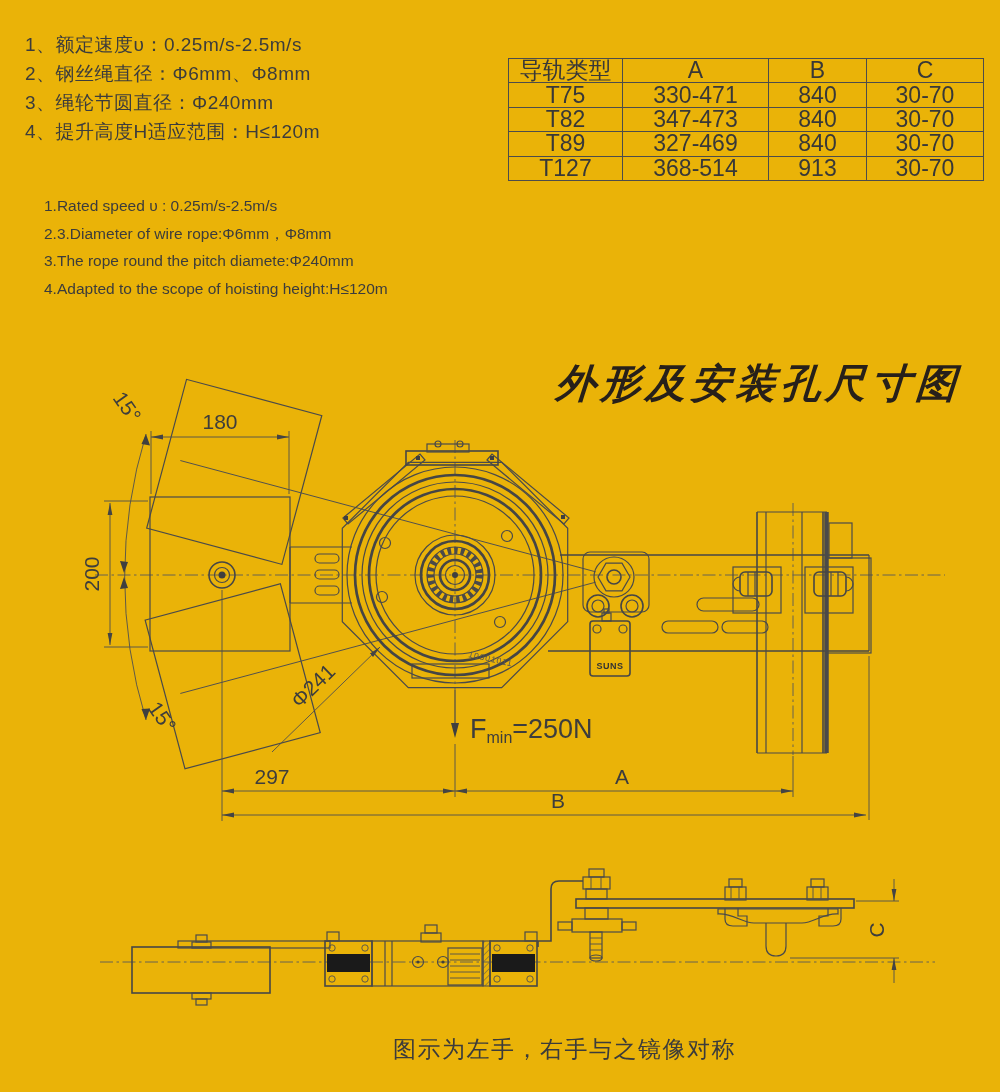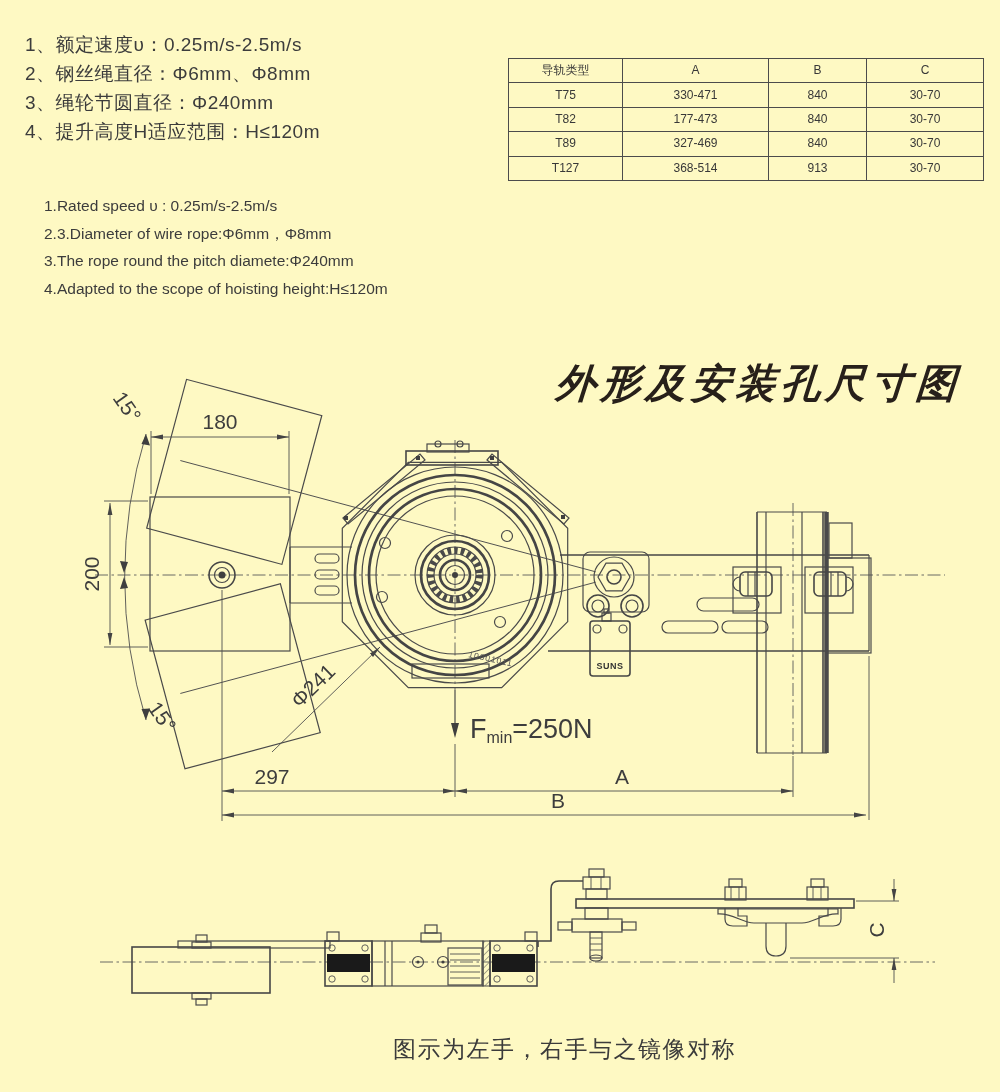--- a/index.html
+++ b/index.html
@@ -1,22 +1,22 @@
 <!DOCTYPE html>
 <html><head>
 <meta charset="utf-8">
 <style>
   html,body{margin:0;padding:0;background:#fff;}
-  .page{position:relative;width:1000px;height:1092px;background:#fef9c3;overflow:hidden;
+  .page{position:relative;width:1000px;height:1092px;background:#eab308;overflow:hidden;
         font-family:"Liberation Sans","DejaVu Sans",sans-serif;color:#3a3a3a;}
   .specs-cn{position:absolute;left:25px;top:30px;font-size:19px;line-height:29px;color:#3c3c3c;letter-spacing:.5px;}
   .specs-en{position:absolute;left:20px;top:192px;font-size:15.5px;line-height:27.5px;color:#3c3c3c;margin-left:24px;}
   .rail-table{position:absolute;left:508px;top:58px;border-collapse:collapse;table-layout:fixed;}
   .rail-table th,.rail-table td{border:1.6px solid #4c4c4c;text-align:center;vertical-align:middle;
-        font-size:12px;font-weight:400;color:#383838;padding:0;height:23.4px;line-height:23px;}
+        font-size:23px;font-weight:400;color:#383838;padding:0;height:23.4px;line-height:23px;}
   .dwg-title{position:absolute;left:556px;top:356px;font-family:"DejaVu Serif","Liberation Serif",serif;
         font-style:italic;font-weight:bold;font-size:40px;letter-spacing:5px;color:#27201a;transform:skewX(-4deg);}
   .caption{position:absolute;left:393px;top:1034px;font-size:23px;letter-spacing:1.5px;color:#3b3b3b;font-family:Liberation Mono, monospace;}
   svg.drawing{position:absolute;left:0;top:0;}
   .s0{stroke:#4f4f4f;stroke-width:.9;fill:none}
   .s1{stroke:#4a4a4a;stroke-width:1.2;fill:none}
   .s2{stroke:#464646;stroke-width:1.6;fill:none}
   .sb{stroke:#454545;stroke-width:2.7;fill:none}
   .cl{stroke:#5a5a5a;stroke-width:.9;fill:none;stroke-dasharray:13 3.5 2.5 3.5}
   .fil{fill:#3f3f3f;stroke:none}
@@ -56,21 +56,21 @@
       <th>C</th>
     </tr>
     <tr>
       <td>T75</td>
       <td>330-471</td>
       <td>840</td>
       <td>30-70</td>
     </tr>
     <tr>
       <td>T82</td>
-      <td>177-473</td>
+      <td>347-473</td>
       <td>840</td>
       <td>30-70</td>
     </tr>
     <tr>
       <td>T89</td>
       <td>327-469</td>
       <td>840</td>
       <td>30-70</td>
     </tr>
     <tr>

